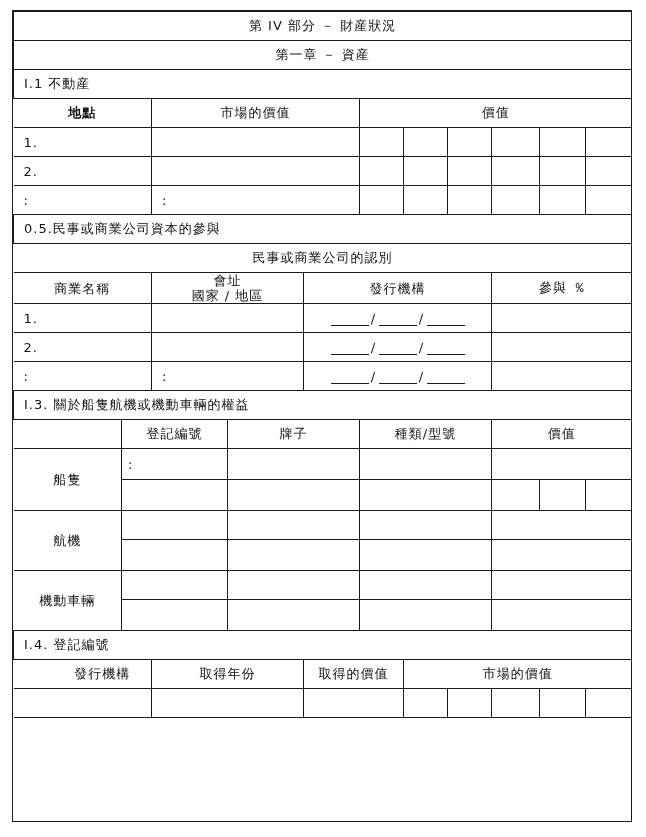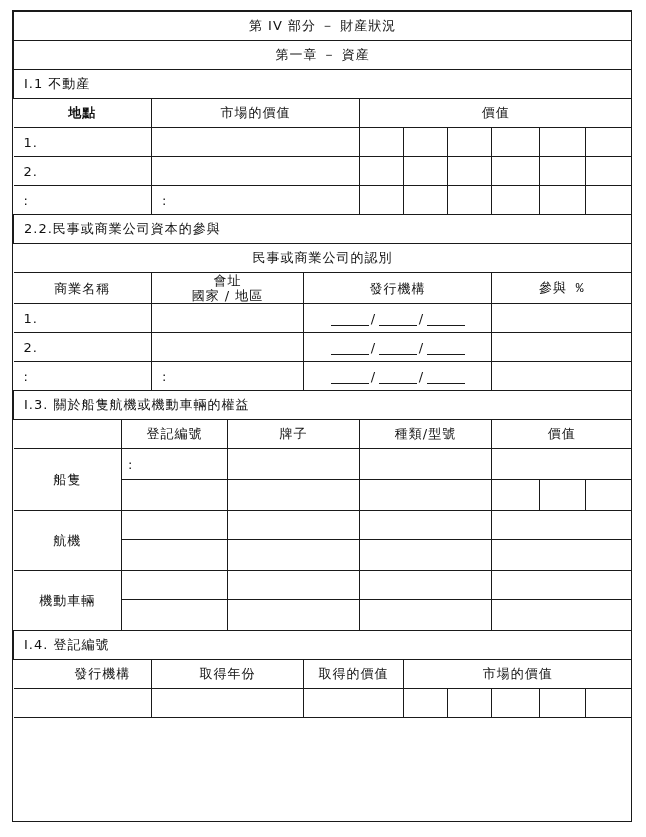--- a/index.html
+++ b/index.html
@@ -174,21 +174,21 @@
         <td colspan="3" class="colon">:</td>
         <td></td>
         <td></td>
         <td></td>
         <td></td>
         <td></td>
         <td style="border-right:none;"></td>
       </tr>
 
       <tr class="section-row">
-        <td colspan="11">2.2.民事或商業公司資本的參與</td>
+        <td colspan="11">0.5.民事或商業公司資本的參與</td>
       </tr>
 
       <tr class="hdr">
         <td colspan="11" class="cen" style="border-left:none;border-right:none;">民事或商業公司的認別</td>
       </tr>
 
       <tr class="hdr2">
         <td colspan="2" style="border-left:none;" class="cen">商業名稱</td>
         <td colspan="2" class="cen">
           <div>會址</div>

